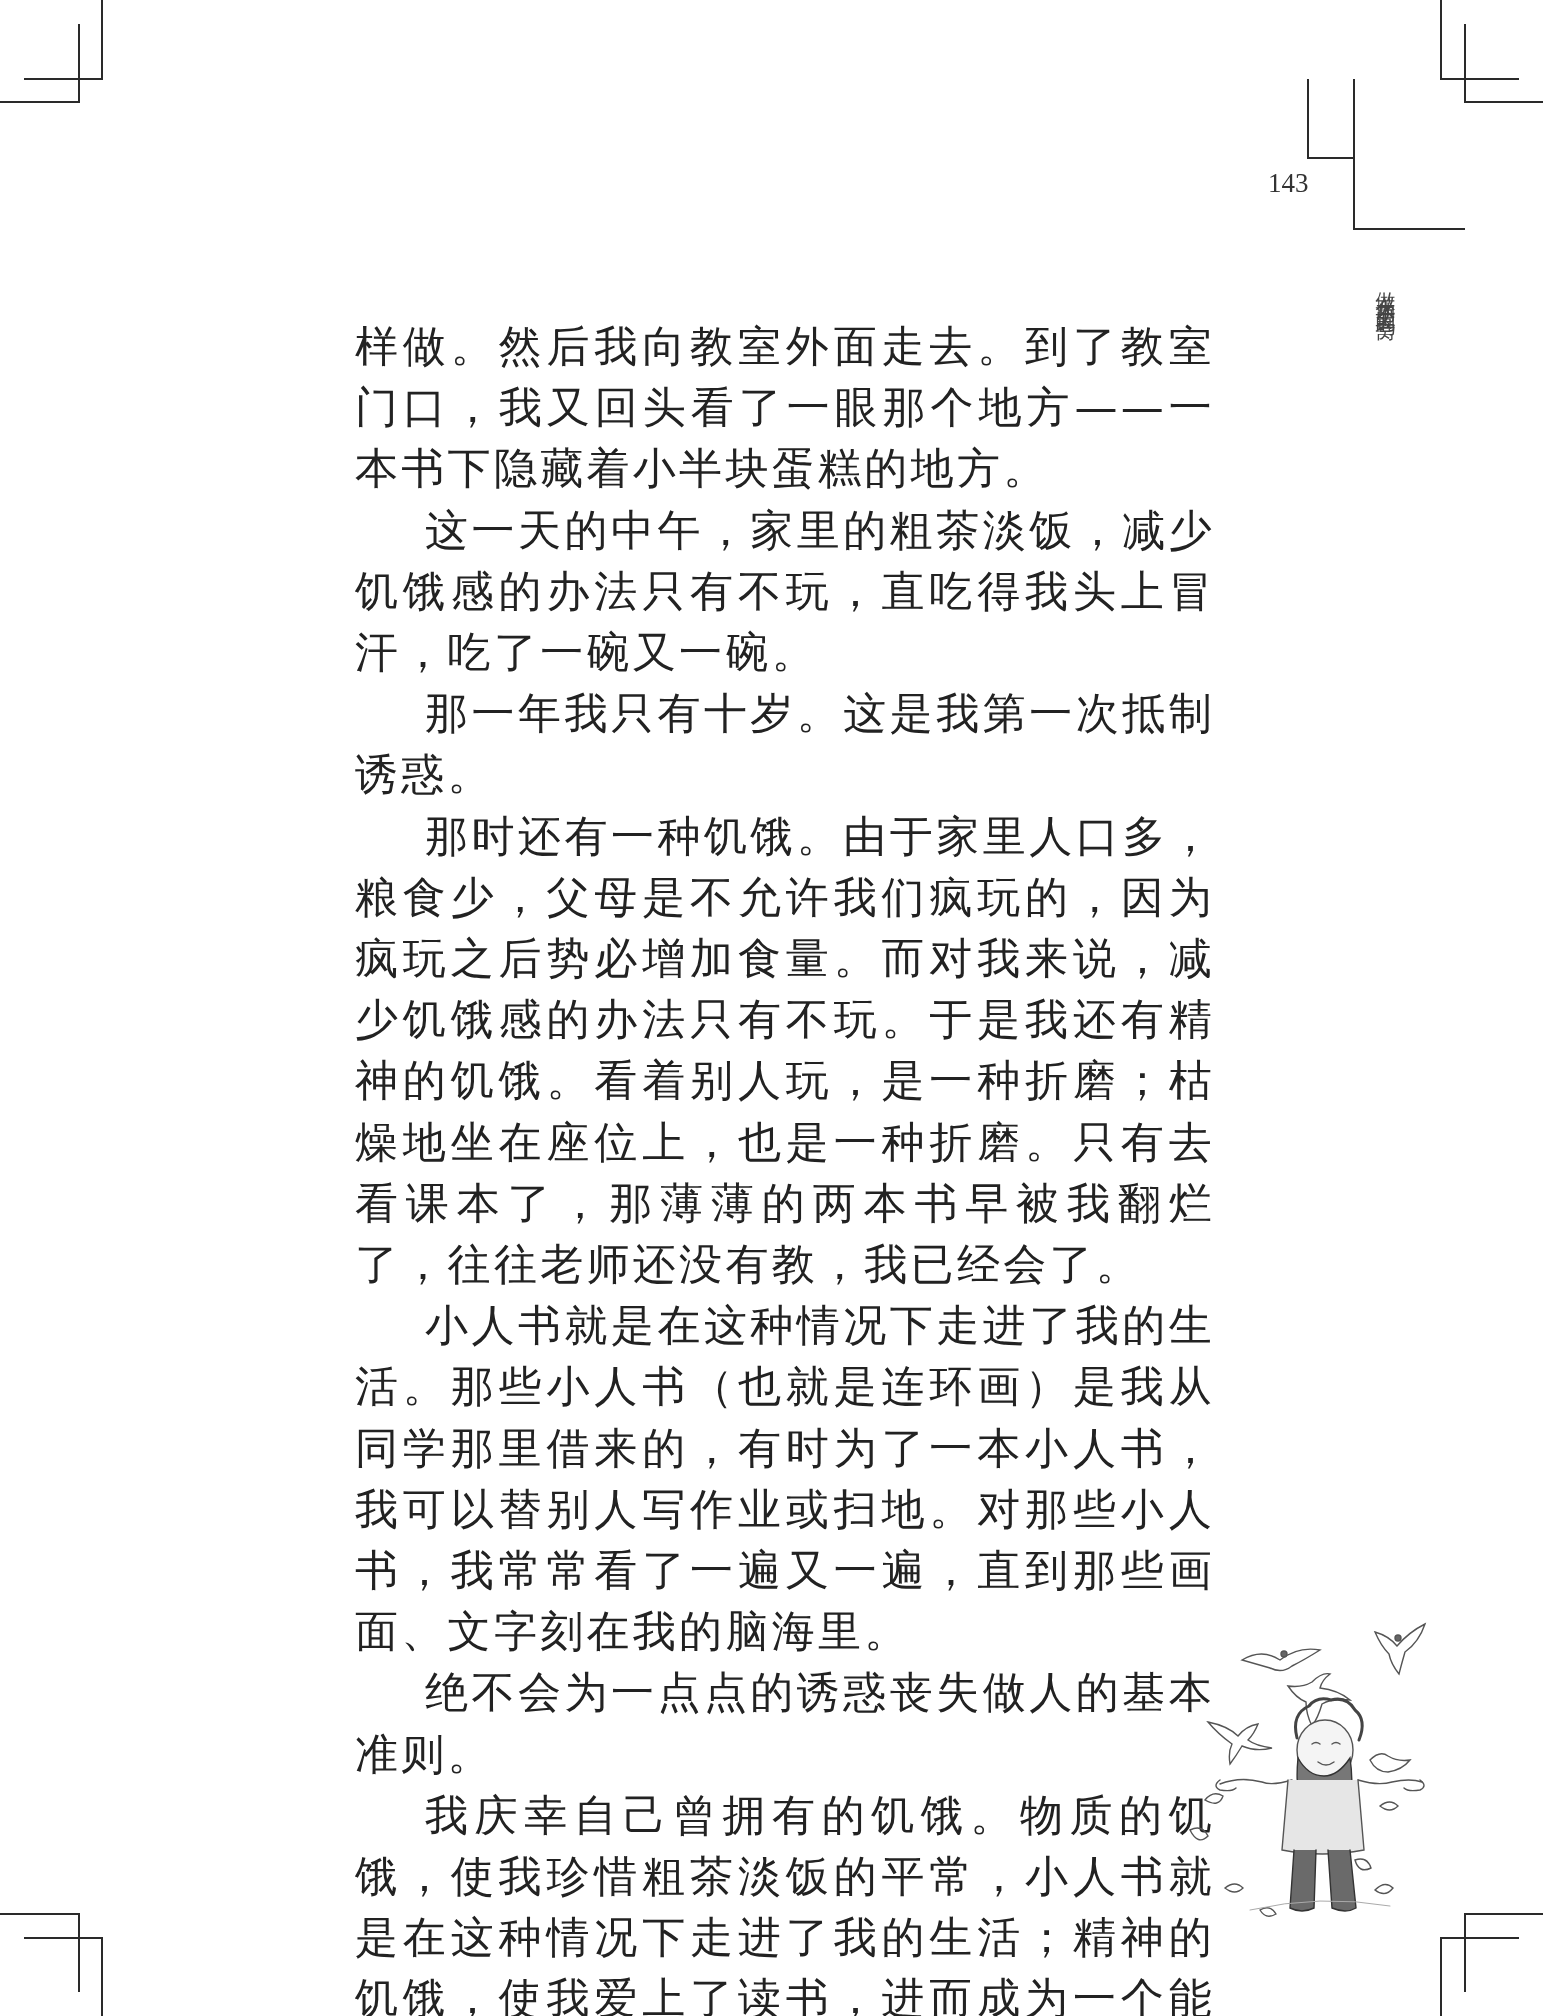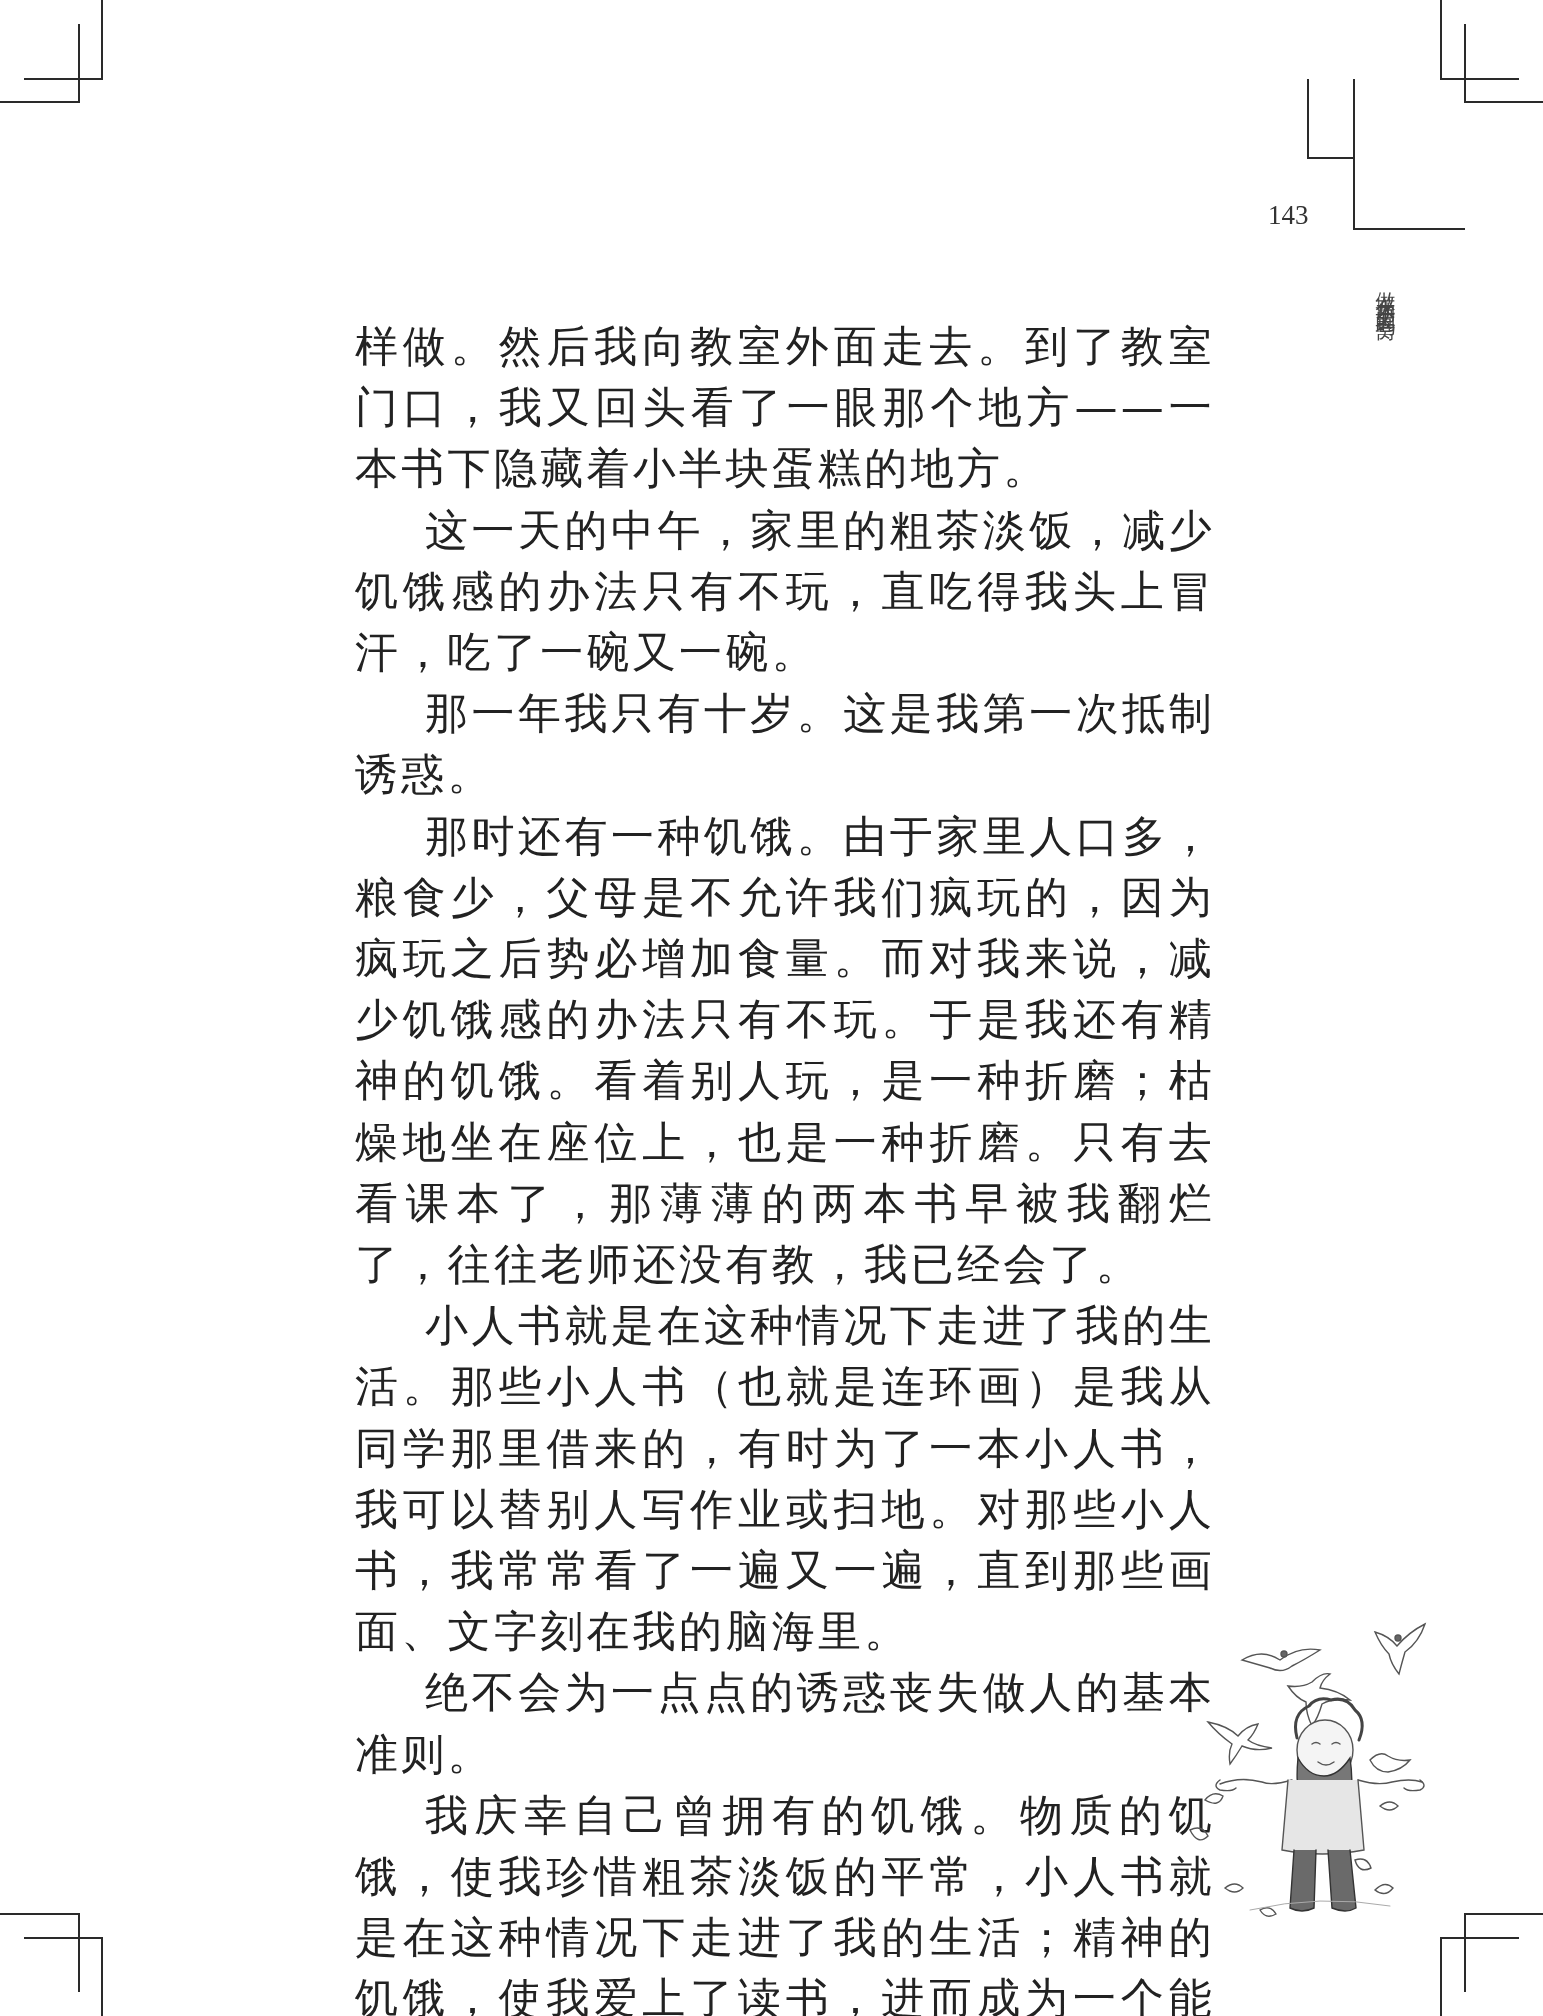--- a/index.html
+++ b/index.html
@@ -6,21 +6,21 @@
   body {
     width: 1543px; height: 2016px; position: relative; overflow: hidden;
     background: #ffffff; color: #1f1f1f;
     font-family: "DejaVu Sans", "Liberation Sans", sans-serif;
   }
   .ln { position: absolute; background: #2a2a2a; }
   .h { height: 2px; }
   .v { width: 2px; }
 
   .page-number {
-    position: absolute; left: 1268px; top: 200px;
+    position: absolute; left: 1268px; top: 168px;
     font-family: "Liberation Serif", "DejaVu Serif", serif;
     font-size: 27px; color: #333; letter-spacing: 0px;
   }
   .running-title {
     position: absolute; left: 1372px; top: 276px; width: 26px;
     font-size: 20px; line-height: 24px; color: #444;
     writing-mode: vertical-rl; text-orientation: upright; letter-spacing: 3.5px;
   }
 
   .body-text {

